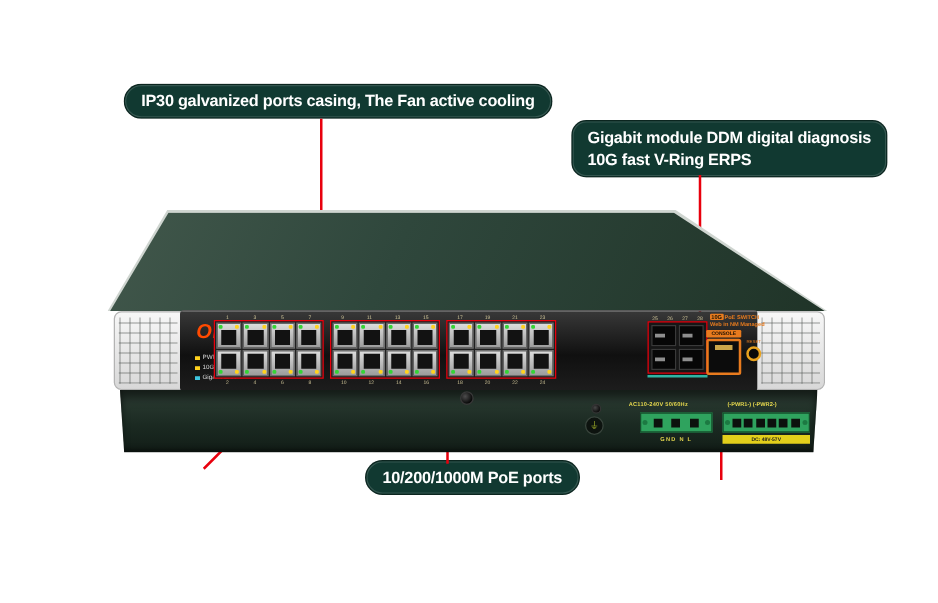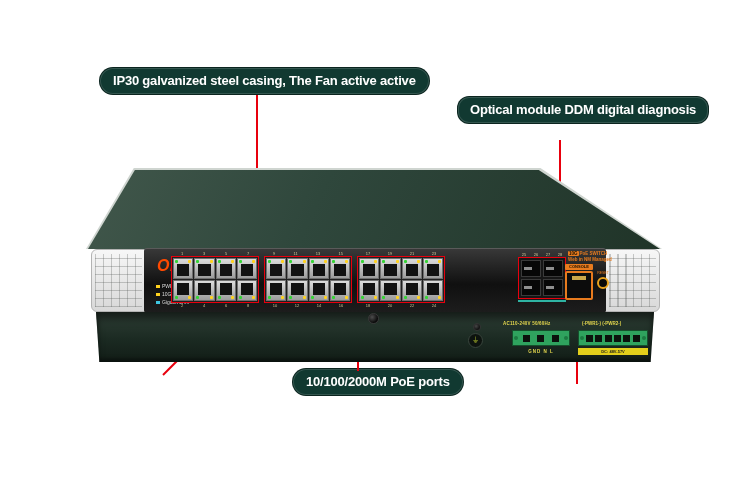--- a/index.html
+++ b/index.html
@@ -115,25 +115,26 @@
   .gnd-label{position:absolute;left:416px;top:37px;width:58px;text-align:center;
     font-weight:bold;font-size:4.5px;color:#e6d84e;letter-spacing:1px;}
   .dc-strip{position:absolute;left:482px;top:36px;width:70px;height:7px;background:#e3cf1b;
     color:#1c1c1c;font-size:4px;line-height:7px;text-align:center;font-weight:bold;}
 </style>
 </head>
 <body>
 
 <div class="scene">
 
-  <div class="callout" id="c-ip30">IP30 galvanized steel casing, The Fan active active</div>
+  <div class="callout" id="c-ip30">IP30 galvanized ports casing, The Fan active cooling</div>
   <div class="callout two-line" id="c-optical">
-    <div>Optical module DDM digital diagnosis</div>
-  </div>
-  <div class="callout" id="c-poe">10/100/2000M PoE ports</div>
+    <div>Gigabit module DDM digital diagnosis</div>
+    <div>10G fast V-Ring ERPS</div>
+  </div>
+  <div class="callout" id="c-poe">10/200/1000M PoE ports</div>
 
   <div class="vline" id="l-ip30"></div>
   <div class="vline" id="l-optical"></div>
   <div class="vline" id="l-poe"></div>
   <div class="vline" id="l-acdc"></div>
   <div id="l-lightning"></div>
 
   <div class="top-rim"></div>
   <div class="top-cover"></div>
 

